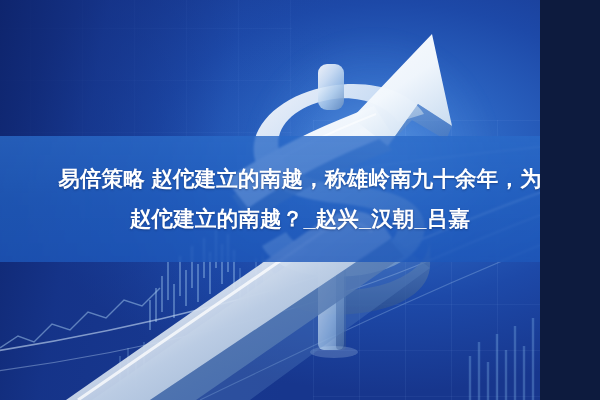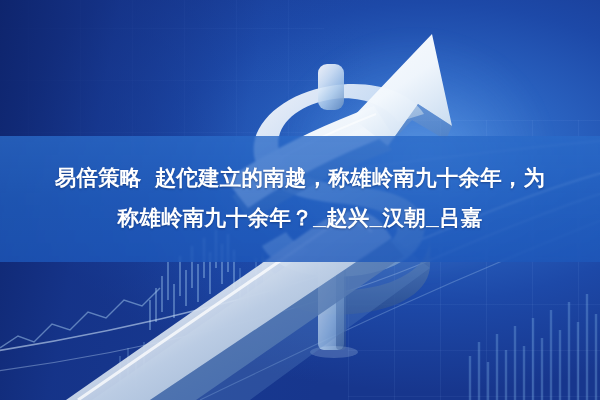--- a/index.html
+++ b/index.html
@@ -2,24 +2,24 @@
 <html><head>
 <meta charset="utf-8">
 <style>
   html, body {
     margin: 0;
     padding: 0;
     background: #0d1b3e;
   }
   #banner {
     position: relative;
-    width: 600px;
+    width: 540px;
     height: 400px;
     overflow: hidden;
-    font-family: Liberation Mono, monospace;
+    font-family: Liberation Sans, sans-serif;
     background: #1a3f9e;
   }
 
   
   .bg-base {
     position: absolute;
     inset: 0;
     background:
       radial-gradient(ellipse 70% 60% at 72% 38%, #3f7fd6 0%, #2a62c0 32%, #1d49a8 62%, #17368d 100%),
       linear-gradient(115deg, #142e7e 0%, #1d47a4 38%, #2d6ac6 68%, #1e4aa6 100%);
@@ -302,16 +302,16 @@
     <path d="M66 400 L 318 224 C 344 206, 368 208, 382 224 L 392 238 L 150 400 Z" fill="url(#ribbonGrad)" opacity="0.93"></path>
 
     <path d="M78 400 L 322 232 C 342 218, 360 220, 372 232" stroke="#ffffff" stroke-opacity="0.75" stroke-width="3" fill="none"></path>
 
     <path d="M150 400 L 392 238 L 430 268 L 250 400 Z" fill="#5e88c4" opacity="0.30"></path>
   </svg>
 
   <div class="text-band"></div>
   <div class="headline">
     <div class="hl-line l1">易倍策略 赵佗建立的南越，称雄岭南九十余年，为</div>
-    <div class="hl-line l2">称雄岭南九十余年？_赵兴_汉朝_吕嘉</div>
+    <div class="hl-line l2">赵佗建立的南越？_赵兴_汉朝_吕嘉</div>
   </div>
 
 </div>
 
 </body></html>

